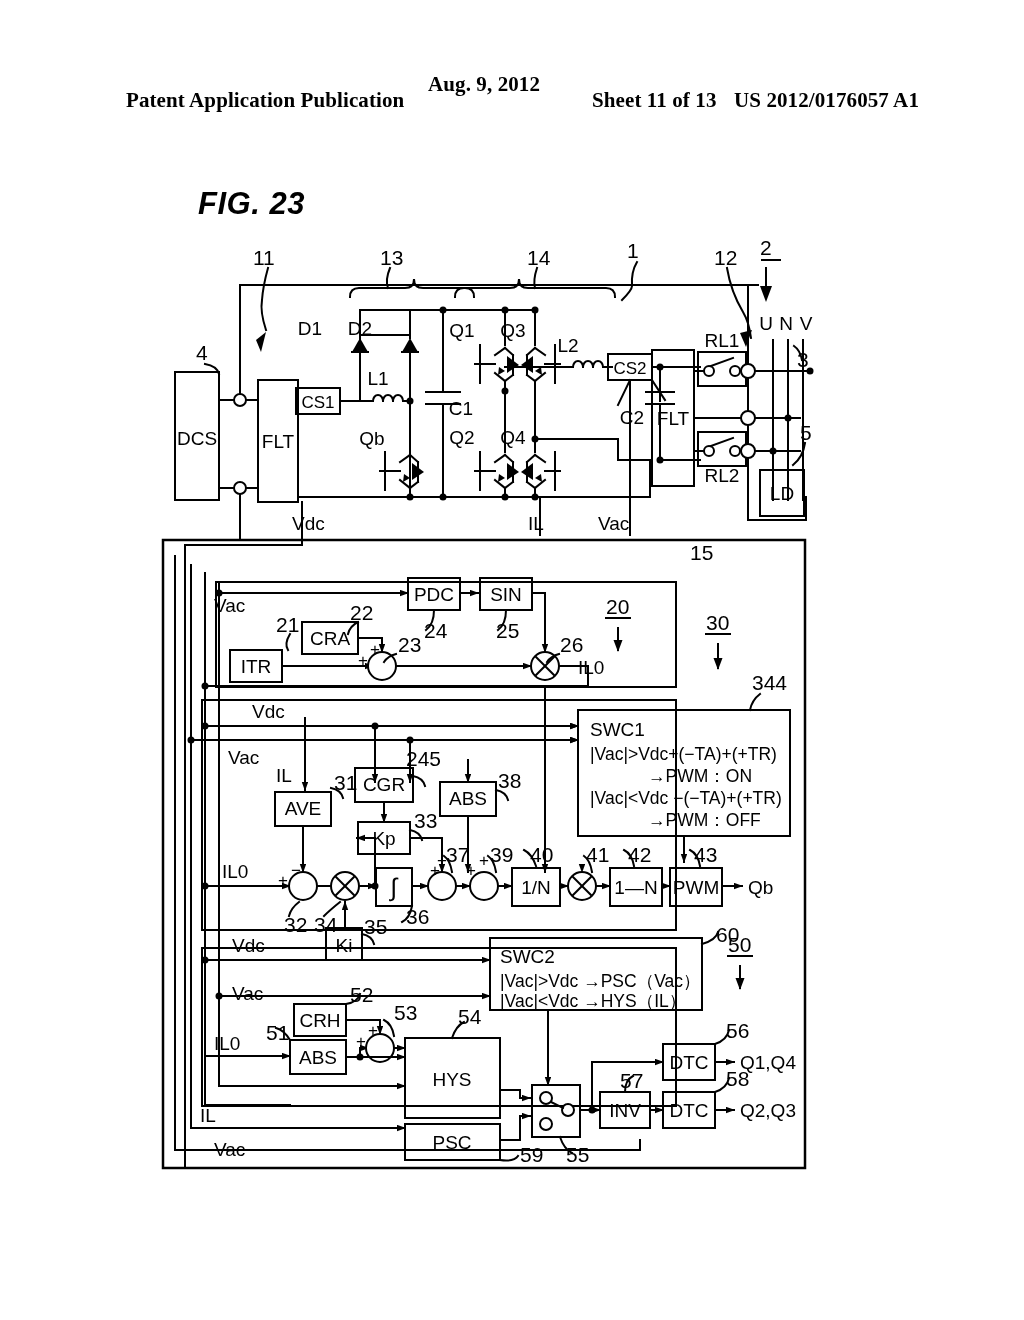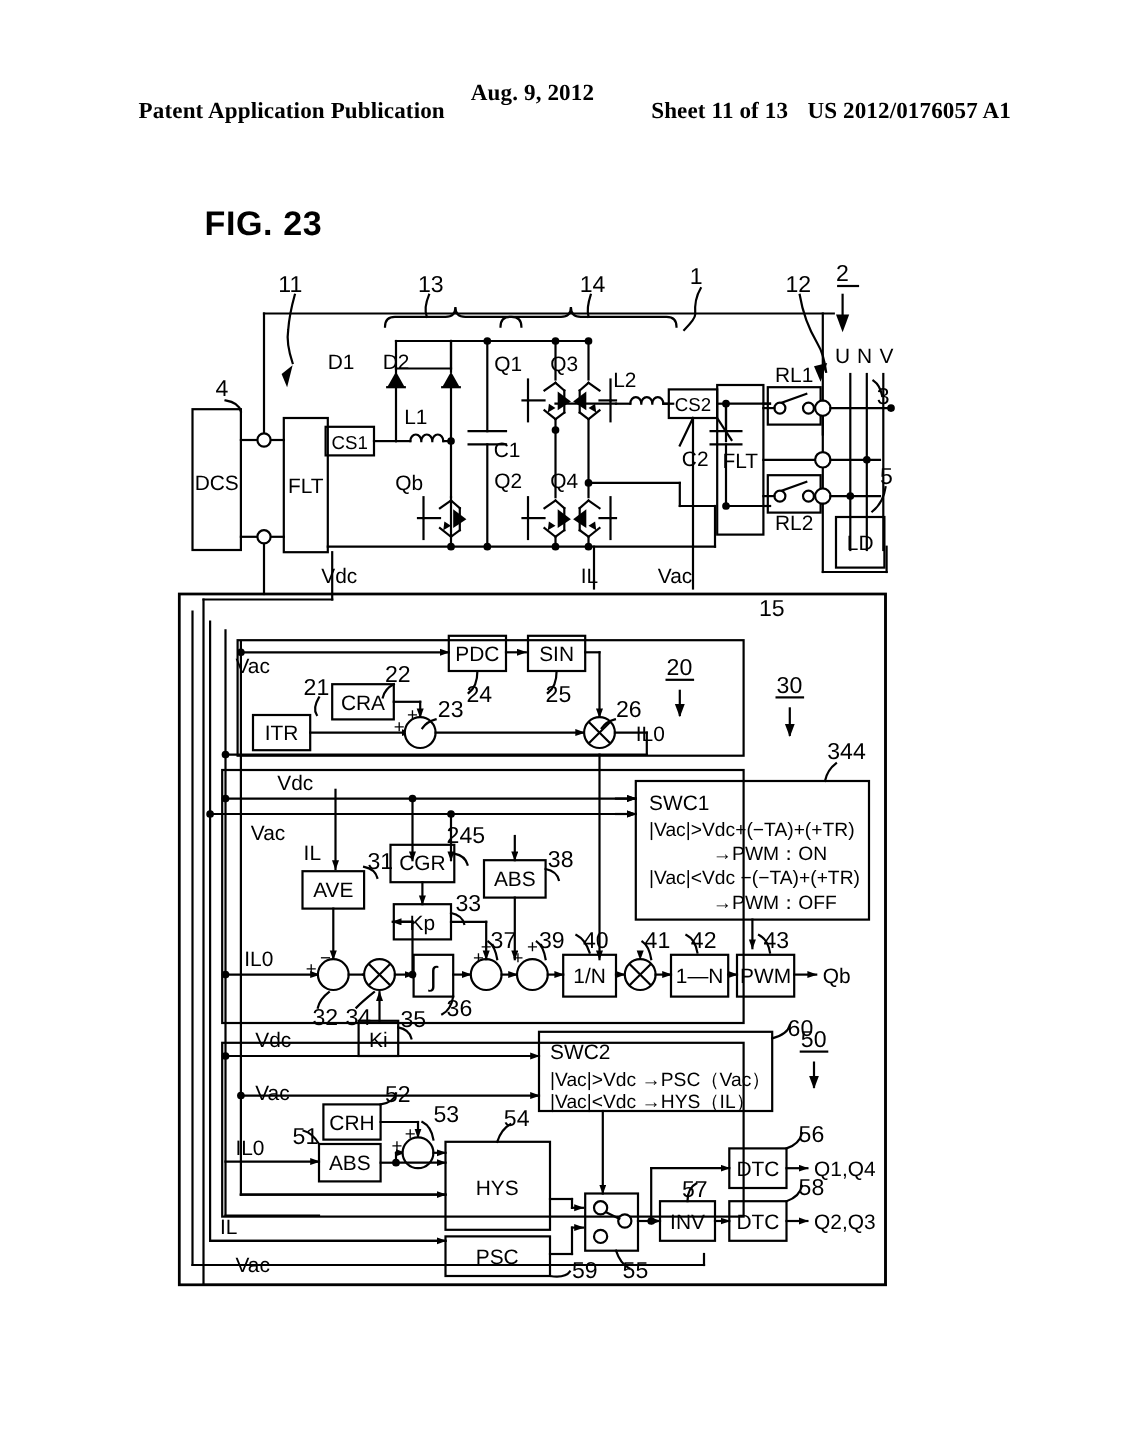--- a/index.html
+++ b/index.html
@@ -21,21 +21,21 @@
 </head>
 <body>
 
 <div id="stage">
 
   <div class="hdr" style="left:126px;top:88px;">Patent Application Publication</div>
   <div class="hdr" style="left:428px;top:72px;font-family:Liberation Serif, serif;">Aug. 9, 2012</div>
   <div class="hdr" style="left:560px;top:88px;margin-left:32px;">Sheet 11 of 13</div>
   <div class="hdr" style="left:734px;top:88px;">US 2012/0176057 A1</div>
 
-  <div class="figtitle" style="left:186px;top:186px;">FIG. 23</div>
+  <div class="figtitle" style="left:198px;top:186px;font-style:italic;">FIG. 23</div>
 
   <svg width="1024" height="1320" viewBox="0 0 1024 1320">
     <defs>
       <marker id="ah" markerWidth="9" markerHeight="9" refX="8" refY="3.2" orient="auto" markerUnits="userSpaceOnUse">
         <path d="M0,0 L9,3.2 L0,6.4 z" fill="#000"></path>
       </marker>
       <marker id="ahb" markerWidth="12" markerHeight="12" refX="10" refY="4.5" orient="auto" markerUnits="userSpaceOnUse">
         <path d="M0,0 L12,4.5 L0,9 z" fill="#000"></path>
       </marker>
     </defs>

